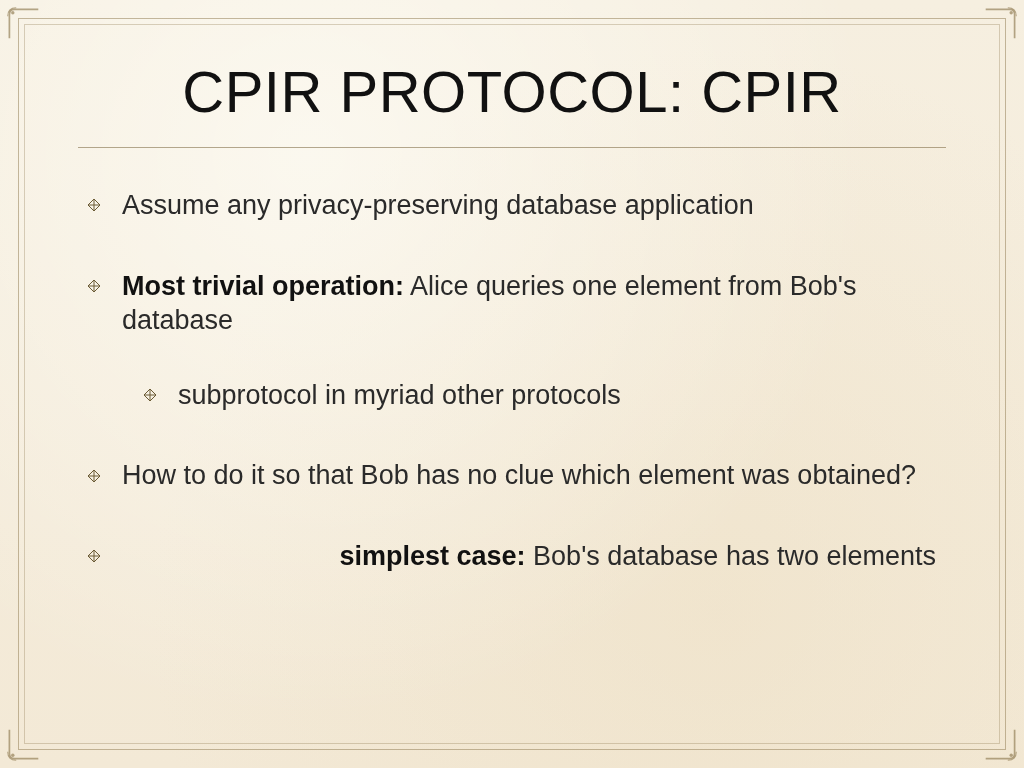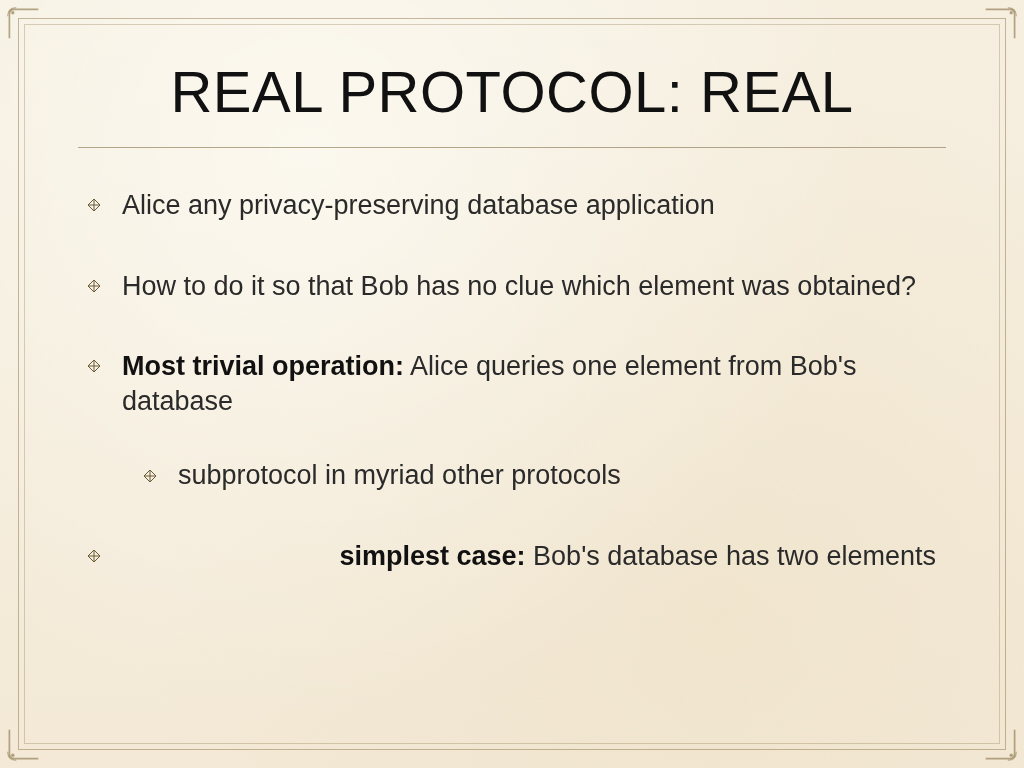--- a/index.html
+++ b/index.html
@@ -140,47 +140,35 @@
 <div class="corner br">
   <svg viewBox="0 0 40 40">
       <path d="M38 4 H10 Q4 4 4 10 V38" fill="none" stroke="currentColor" stroke-width="2"></path>
       <path d="M12 2 Q2 2 2 12" fill="none" stroke="currentColor" stroke-width="1.2"></path>
       <circle cx="8" cy="8" r="2" fill="currentColor"></circle>
     </svg>
 </div>
 
 <div class="content">
 
-  <h1 class="title">REAL PROTOCOL: REAL</h1>
+  <h1 class="title">CPIR PROTOCOL: CPIR</h1>
   <hr class="rule">
 
   <ul class="top">
 
     <li>
       <span class="bullet">
         <svg viewBox="0 0 12 12">
             <g fill="none" stroke="#6b5a34" stroke-width="1">
               <path d="M6 0 L12 6 L6 12 L0 6 Z"></path>
               <path d="M6 0 L6 12 M0 6 L12 6"></path>
             </g>
           </svg>
       </span>
-      <span>Alice any privacy-preserving database application</span>
-    </li>
-
-    <li>
-      <span class="bullet">
-        <svg viewBox="0 0 12 12">
-            <g fill="none" stroke="#6b5a34" stroke-width="1">
-              <path d="M6 0 L12 6 L6 12 L0 6 Z"></path>
-              <path d="M6 0 L6 12 M0 6 L12 6"></path>
-            </g>
-          </svg>
-      </span>
-      <span>How to do it so that Bob has no clue which element was obtained?</span>
+      <span>Assume any privacy-preserving database application</span>
     </li>
 
     <li>
       <span class="bullet">
         <svg viewBox="0 0 12 12">
             <g fill="none" stroke="#6b5a34" stroke-width="1">
               <path d="M6 0 L12 6 L6 12 L0 6 Z"></path>
               <path d="M6 0 L6 12 M0 6 L12 6"></path>
             </g>
           </svg>
@@ -204,17 +192,29 @@
 
     <li>
       <span class="bullet">
         <svg viewBox="0 0 12 12">
             <g fill="none" stroke="#6b5a34" stroke-width="1">
               <path d="M6 0 L12 6 L6 12 L0 6 Z"></path>
               <path d="M6 0 L6 12 M0 6 L12 6"></path>
             </g>
           </svg>
       </span>
+      <span>How to do it so that Bob has no clue which element was obtained?</span>
+    </li>
+
+    <li>
+      <span class="bullet">
+        <svg viewBox="0 0 12 12">
+            <g fill="none" stroke="#6b5a34" stroke-width="1">
+              <path d="M6 0 L12 6 L6 12 L0 6 Z"></path>
+              <path d="M6 0 L6 12 M0 6 L12 6"></path>
+            </g>
+          </svg>
+      </span>
       <span><span class="bold">simplest case:</span><span> Bob's database has two elements</span></span>
     </li>
 
   </ul>
 </div>
 
 </body></html>

